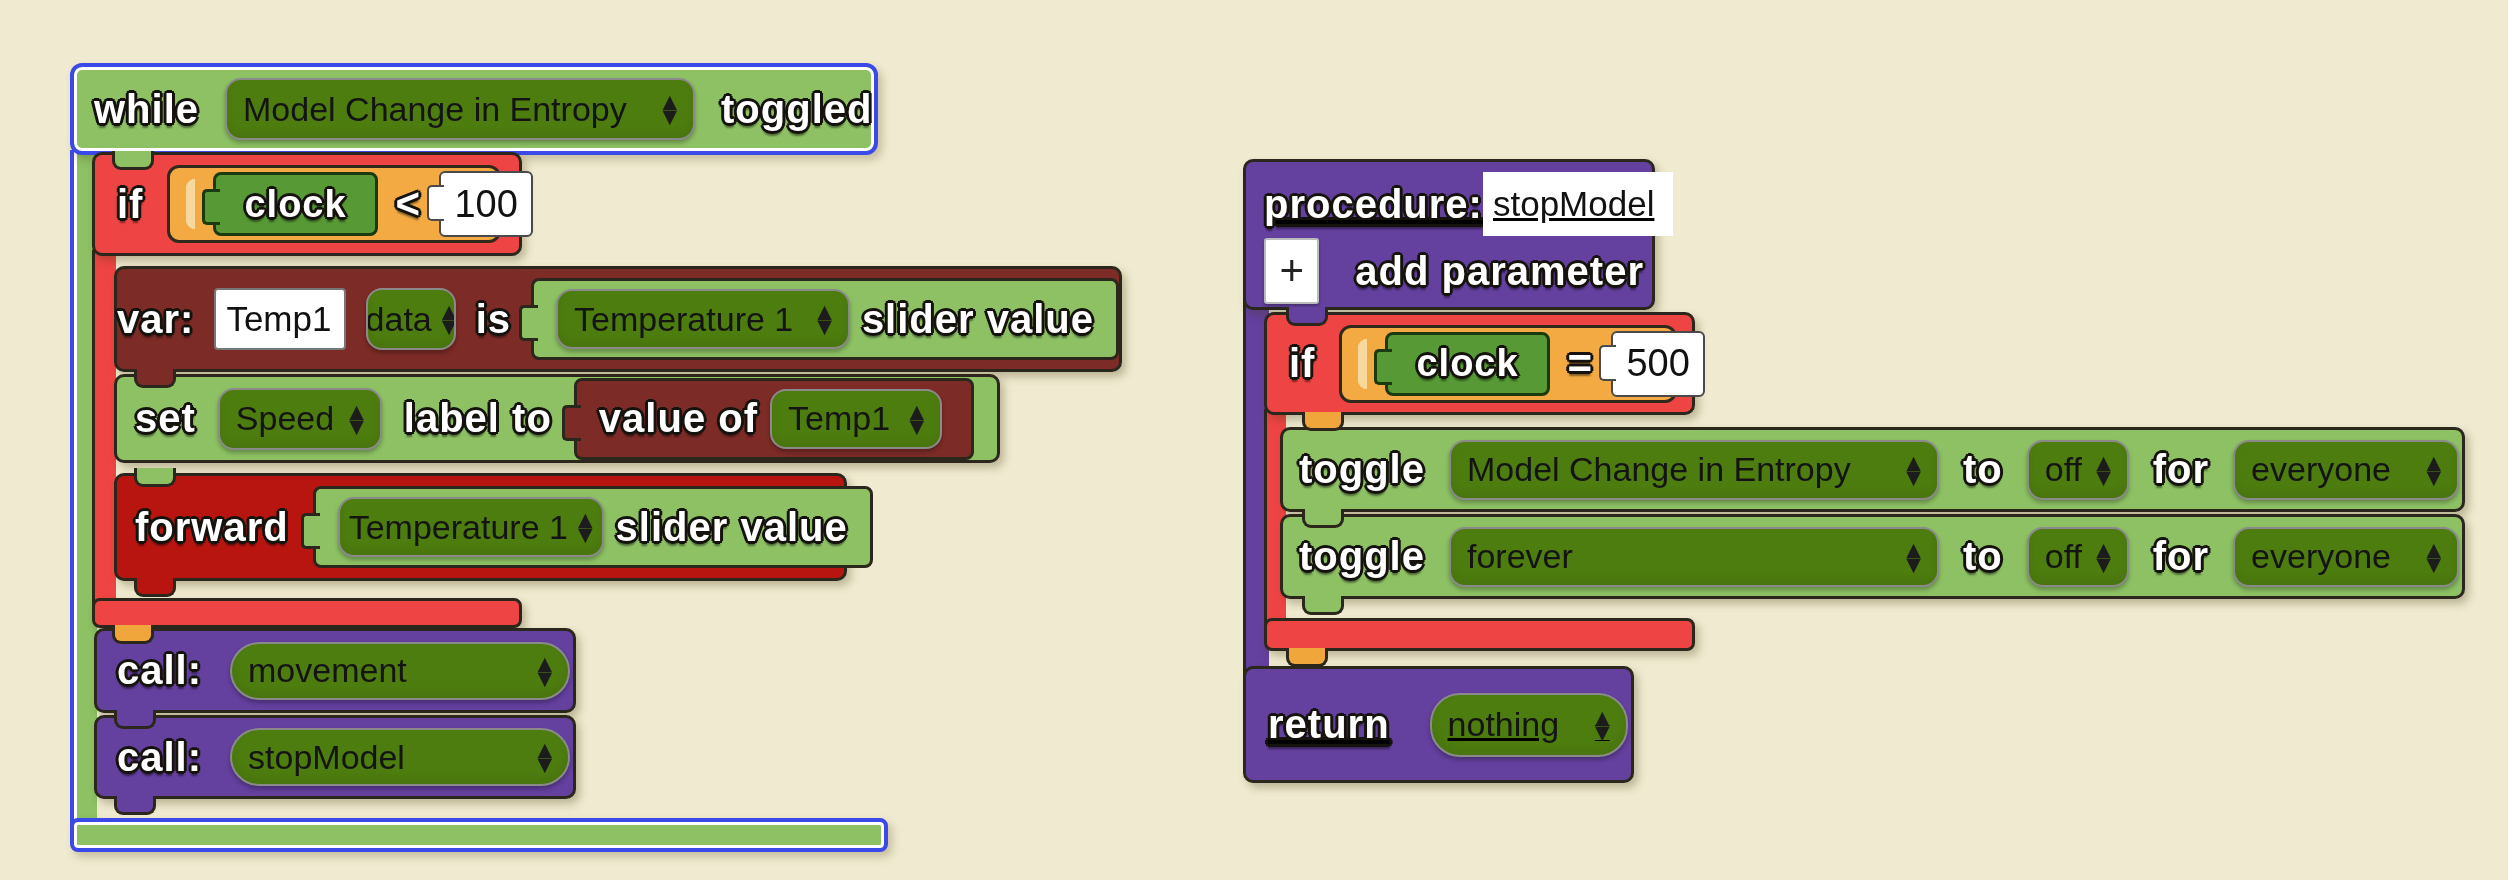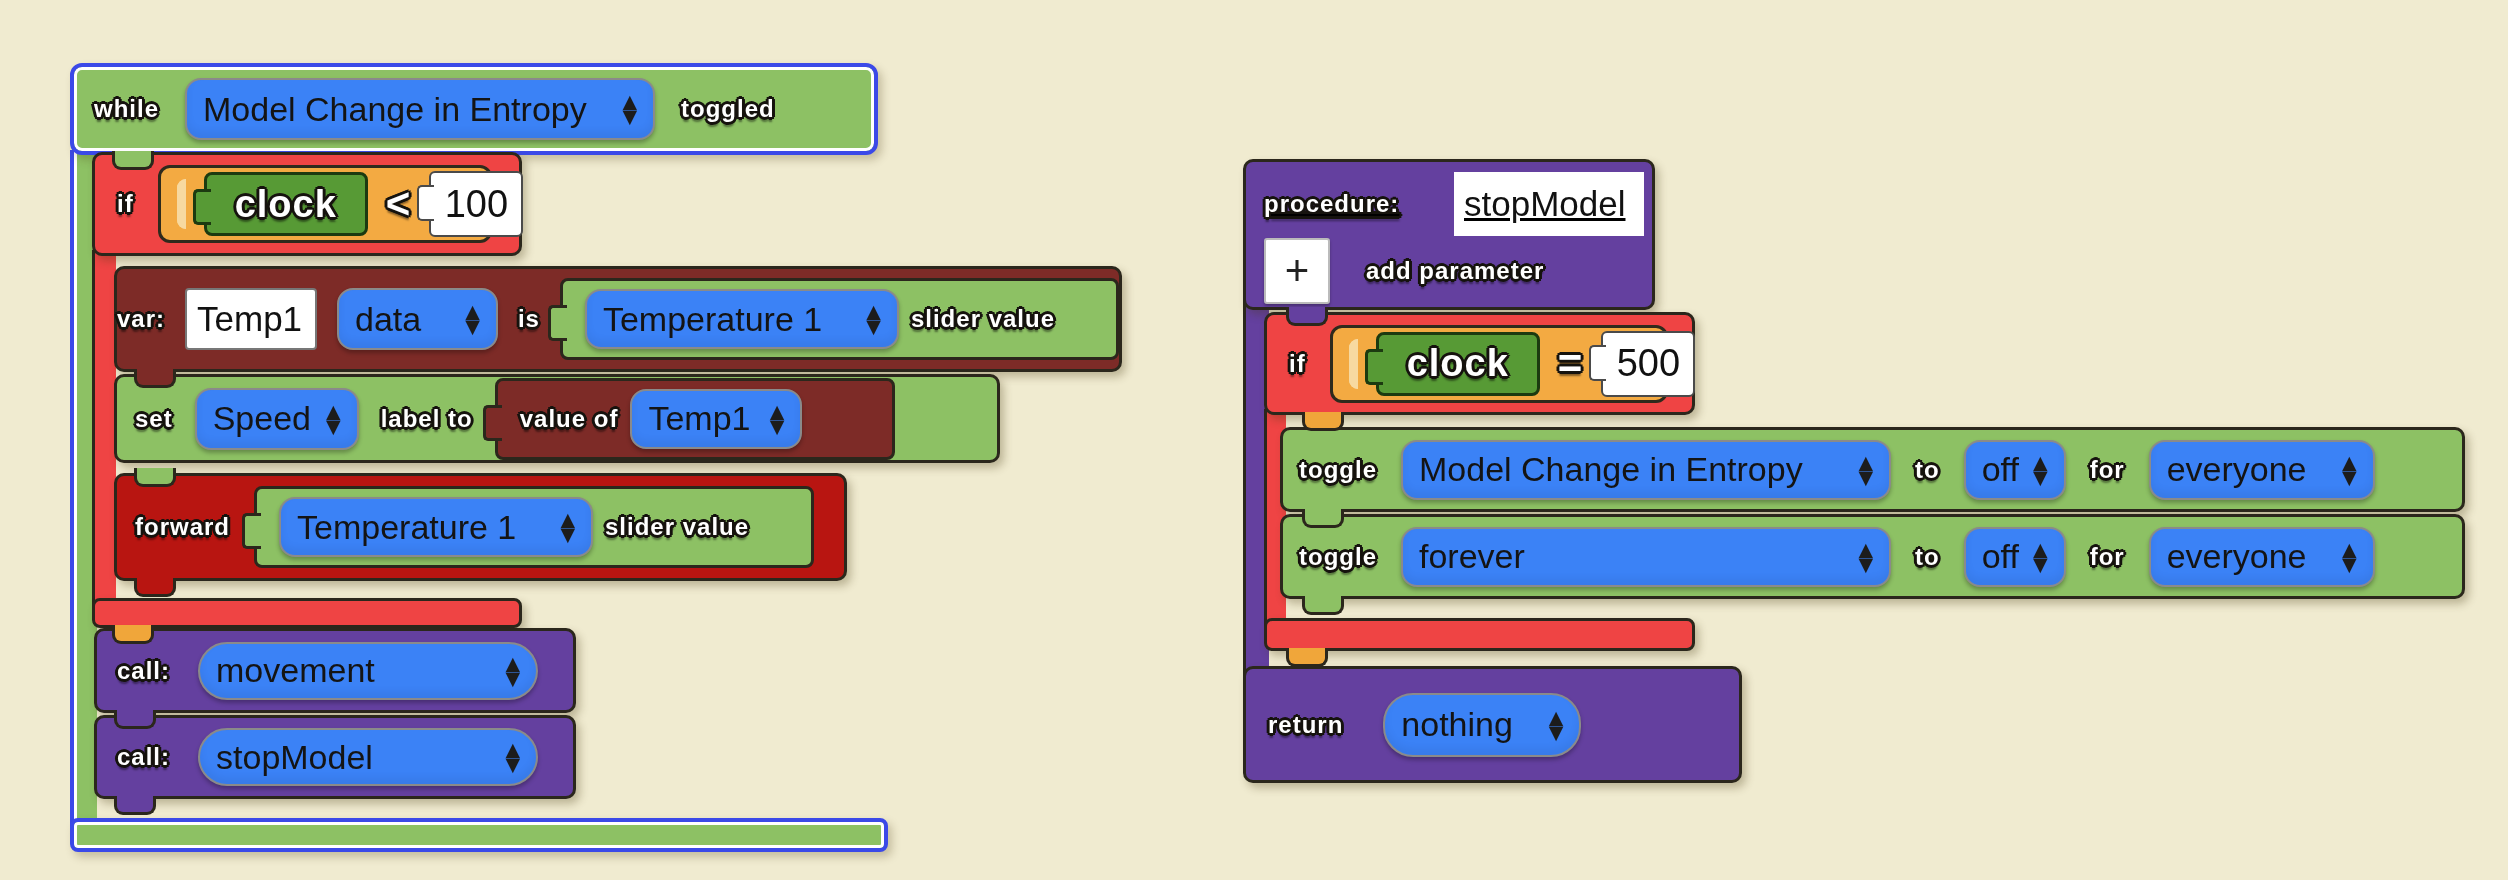--- a/index.html
+++ b/index.html
@@ -15,30 +15,30 @@
   .red{background:#b81511;}
   .purple{background:#64409f;}
   .sel{border:4px solid #3b49e8;box-shadow:inset 0 0 0 3px #ffffff,4px 5px 8px rgba(70,55,15,.25);}
   .spine{position:absolute;box-sizing:border-box;}
   .z1{z-index:1}.z2{z-index:2}.z3{z-index:3}.z4{z-index:4}.z5{z-index:5}.z6{z-index:6}
 
   .tab{position:absolute;width:42px;height:19px;box-sizing:border-box;
        border:3px solid #2b271c;border-top:none;border-radius:0 0 9px 9px;}
 
   
-  .lbl{font-weight:bold;font-size:24px;color:#fff;white-space:nowrap;letter-spacing:1px;
+  .lbl{font-weight:bold;font-size:40px;color:#fff;white-space:nowrap;letter-spacing:1px;
        text-shadow:-2px -2px 0 #16130e,2px -2px 0 #16130e,-2px 2px 0 #16130e,2px 2px 0 #16130e,
                    -3px 0 0 #16130e,3px 0 0 #16130e,0 -3px 0 #16130e,0 3px 0 #16130e,0 5px 2px rgba(0,0,0,.45);}
   .op{font-size:42px;}
 
   
   .dd{box-sizing:border-box;display:flex;align-items:center;padding:0 16px;height:62px;
-      background:#3b82f6;border:2px solid #8a8a8a;border-radius:16px;
+      background:#4d7c0f;border:2px solid #8a8a8a;border-radius:16px;
       font-size:34px;color:#141414;white-space:nowrap;overflow:hidden;
-      box-shadow:0 3px 4px rgba(0,0,0,.28),inset 0 -6px 8px rgba(0,0,0,.06);}
+      box-shadow:0 3px 4px rgba(0,0,0,.28),inset 0 -6px 8px rgba(0,0,0,.06);justify-content:center;}
   .dd.round{border-radius:30px;}
   .arrows{display:flex;flex-direction:column;align-items:center;margin-left:auto;padding-left:10px;
           font-family:"DejaVu Sans",sans-serif;font-size:19px;line-height:15px;color:#1c1c1c;}
   .arrows::before{content:"▲";}
   .arrows::after{content:"▼";}
 
   
   .inp{box-sizing:border-box;background:#fff;border:2px solid #777;border-radius:4px;
        font-family:"Liberation Sans",sans-serif;font-size:35px;color:#111;padding:0 10px;height:62px;}
   .numsock{position:relative;box-sizing:border-box;background:#fff;border:2px solid #4a4a4a;
@@ -241,21 +241,21 @@
     <div class="dd" style="width:226px;height:60px;">
       <span>everyone</span>
       <span class="arrows"></span>
     </div>
   </div>
   <div class="tab z5" style="left:1302px;top:596px;background:#8dc164;"></div>
 
   <div class="blk orange z3" style="left:1264px;top:618px;width:431px;height:33px;border-radius:8px;"></div>
   <div class="tab z5" style="left:1286px;top:648px;background:#f0a63a;"></div>
 
-  <div class="blk purple z3" style="left:1243px;top:666px;width:499px;height:117px;padding-left:22px;gap:40px;">
+  <div class="blk purple z3" style="left:1243px;top:666px;width:391px;height:117px;padding-left:22px;gap:40px;text-decoration:underline;">
     <span class="lbl">return</span>
     <div class="dd round" style="width:198px;height:64px;">
       <span>nothing</span>
       <span class="arrows"></span>
     </div>
   </div>
 
 </div>
 
 </body></html>

